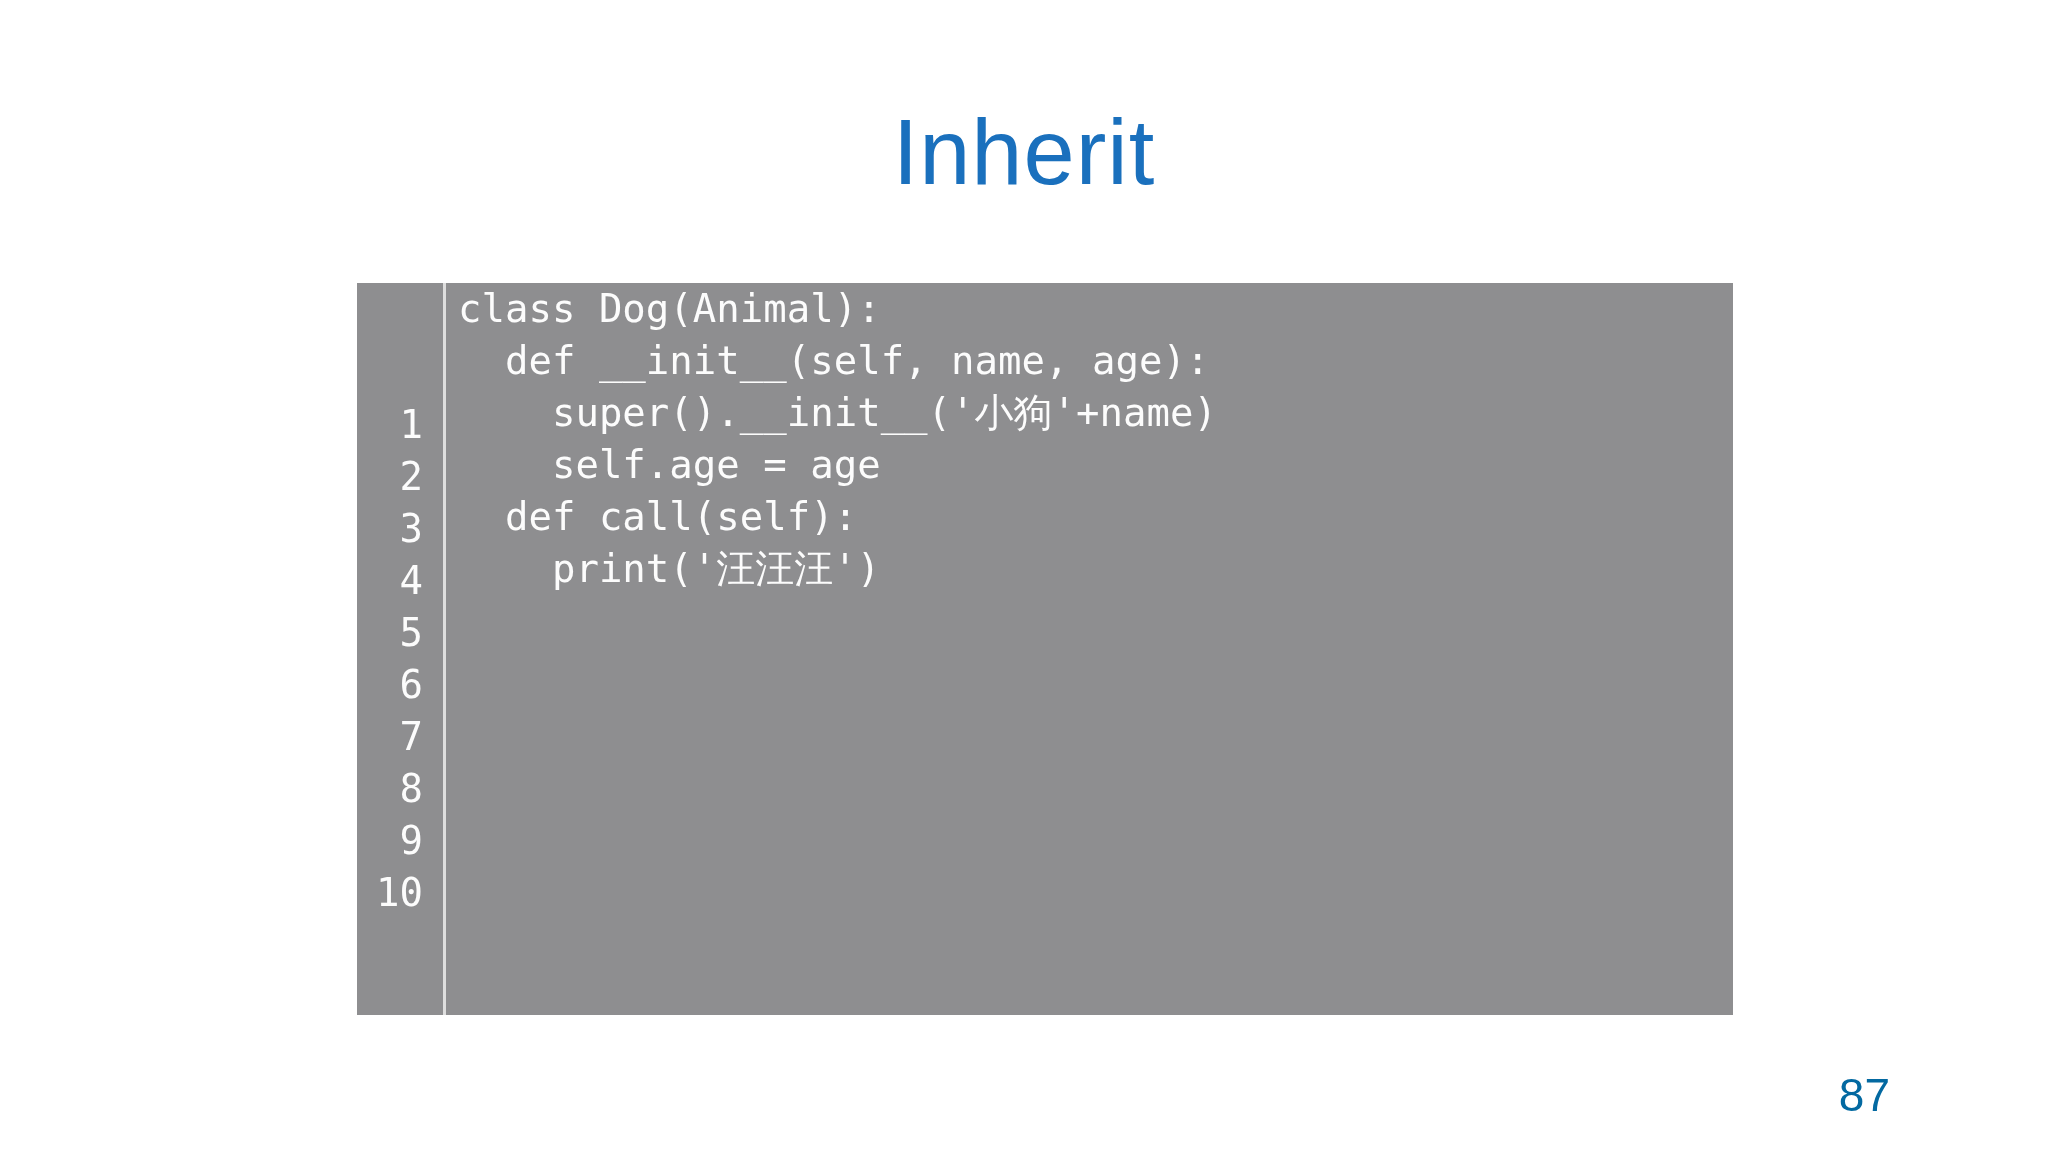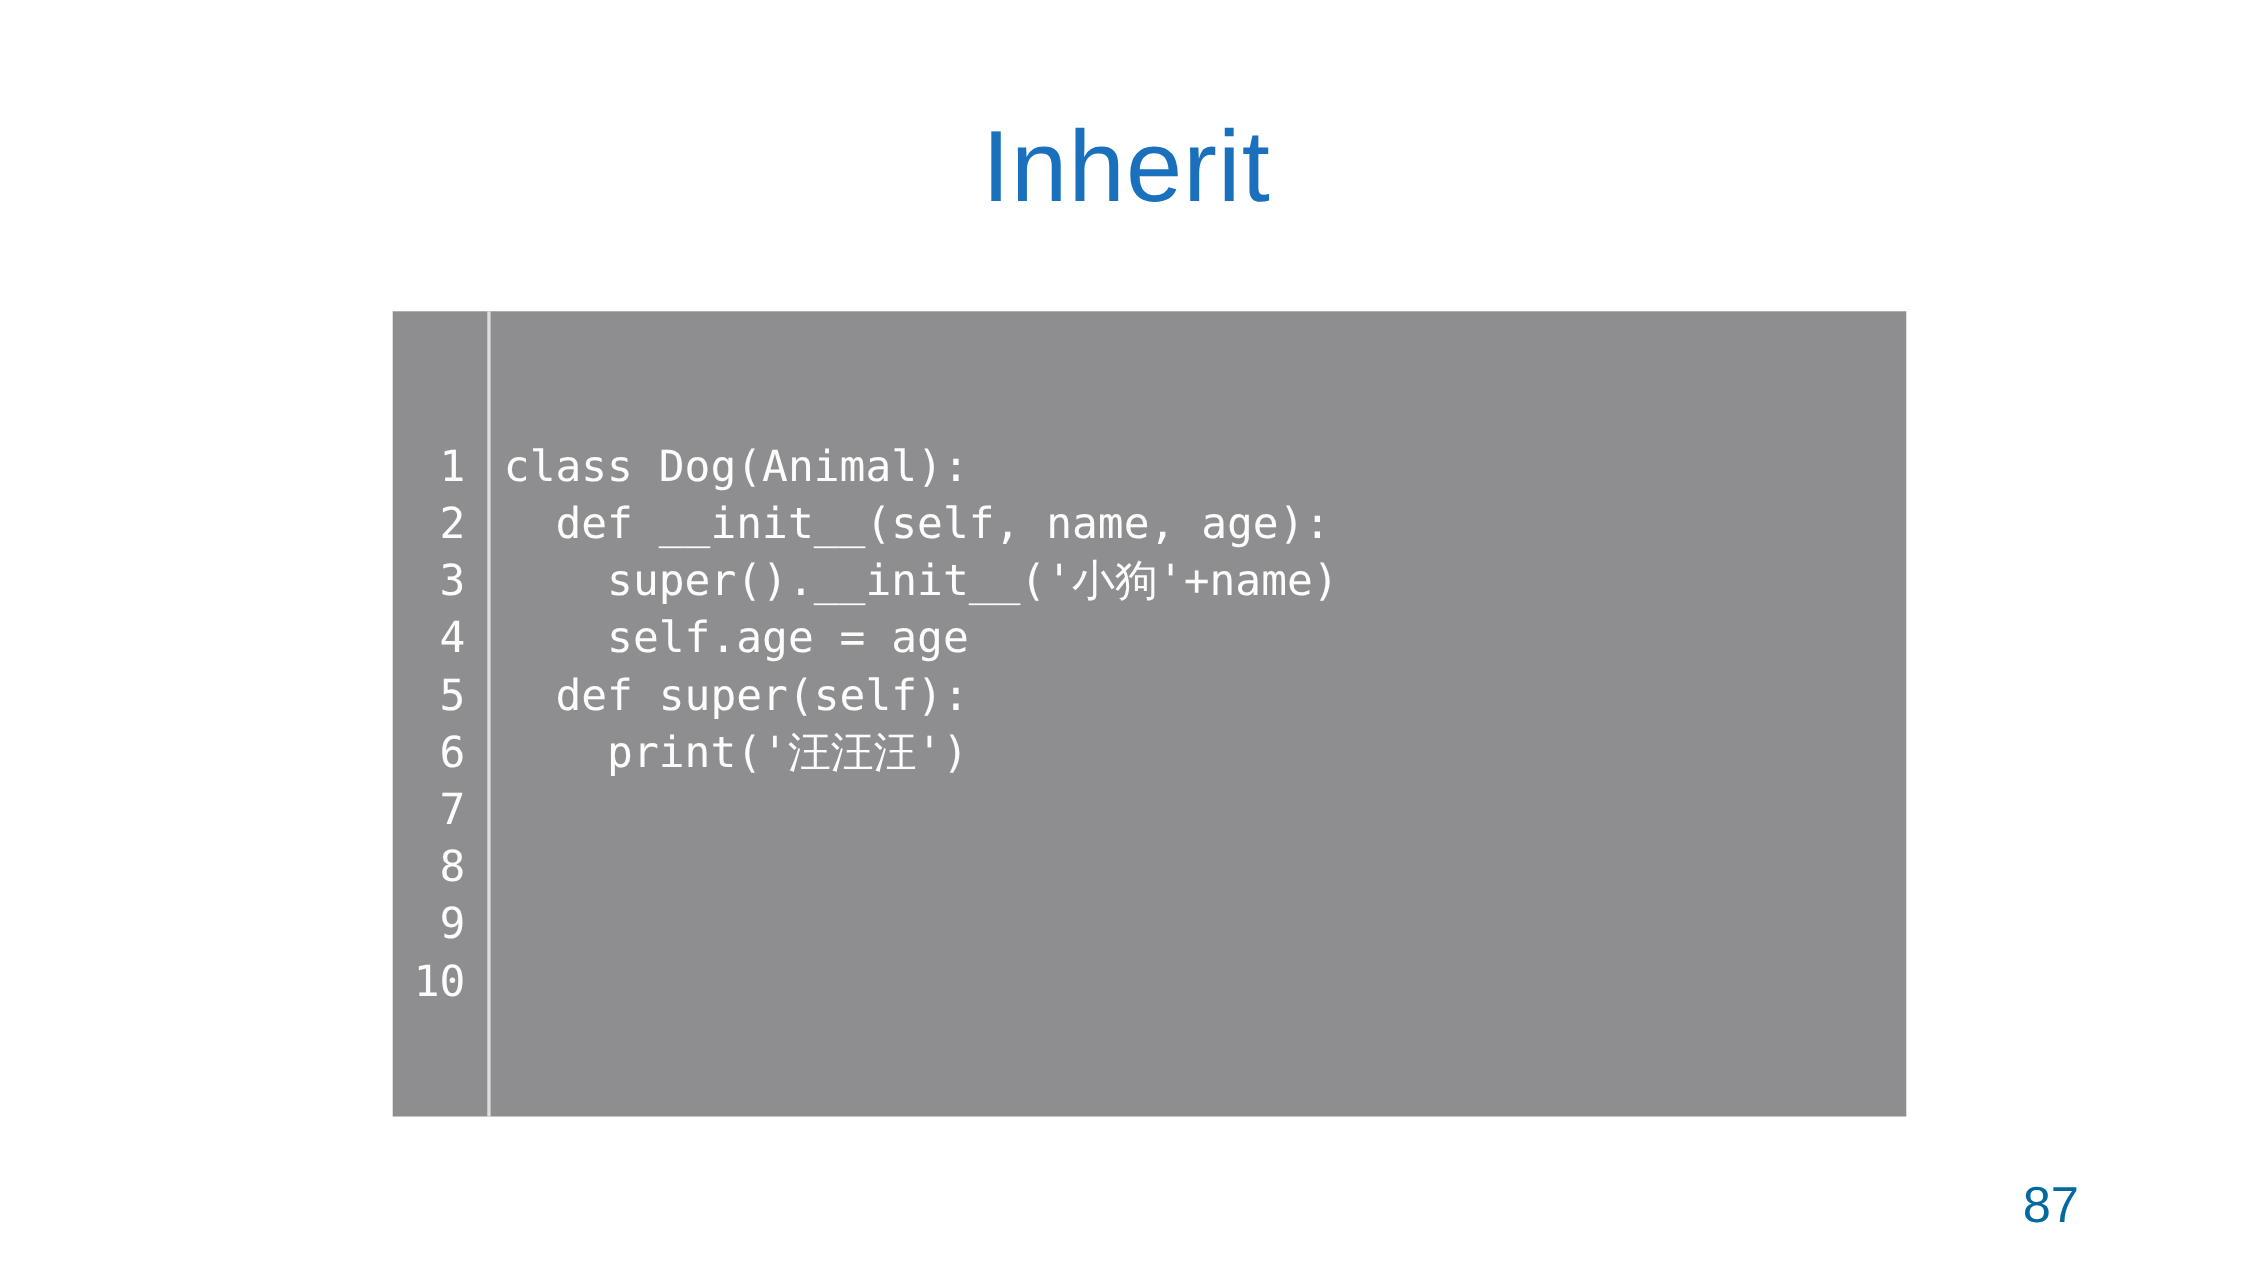--- a/index.html
+++ b/index.html
@@ -53,21 +53,20 @@
     flex: 0 0 auto;
   }
   .gutter-divider {
     width: 3px;
     background: #dedede;
     flex: 0 0 auto;
   }
   .code-col {
     flex: 1 1 auto;
     box-sizing: border-box;
-    padding-top: 116px;
     padding-left: 12px;
     overflow: hidden;
   }
   .line-number, .code-line {
     font-family: "DejaVu Sans Mono", "Liberation Mono", monospace;
     font-size: 39px;
     line-height: 52px;
     height: 52px;
     color: #fcfcfc;
     white-space: pre;
@@ -104,21 +103,21 @@
       <div class="line-number">10</div>
     </div>
 
     <div class="gutter-divider"></div>
 
     <div class="code-col">
       <div class="code-line">class Dog(Animal):</div>
       <div class="code-line">  def __init__(self, name, age):</div>
       <div class="code-line">    super().__init__('小狗'+name)</div>
       <div class="code-line">    self.age = age</div>
-      <div class="code-line">  def super(self):</div>
+      <div class="code-line">  def call(self):</div>
       <div class="code-line">    print('汪汪汪')</div>
       <div class="code-line"></div>
       <div class="code-line"></div>
     </div>
 
   </div>
 
   <div class="page-number">87</div>
 
 </div>

